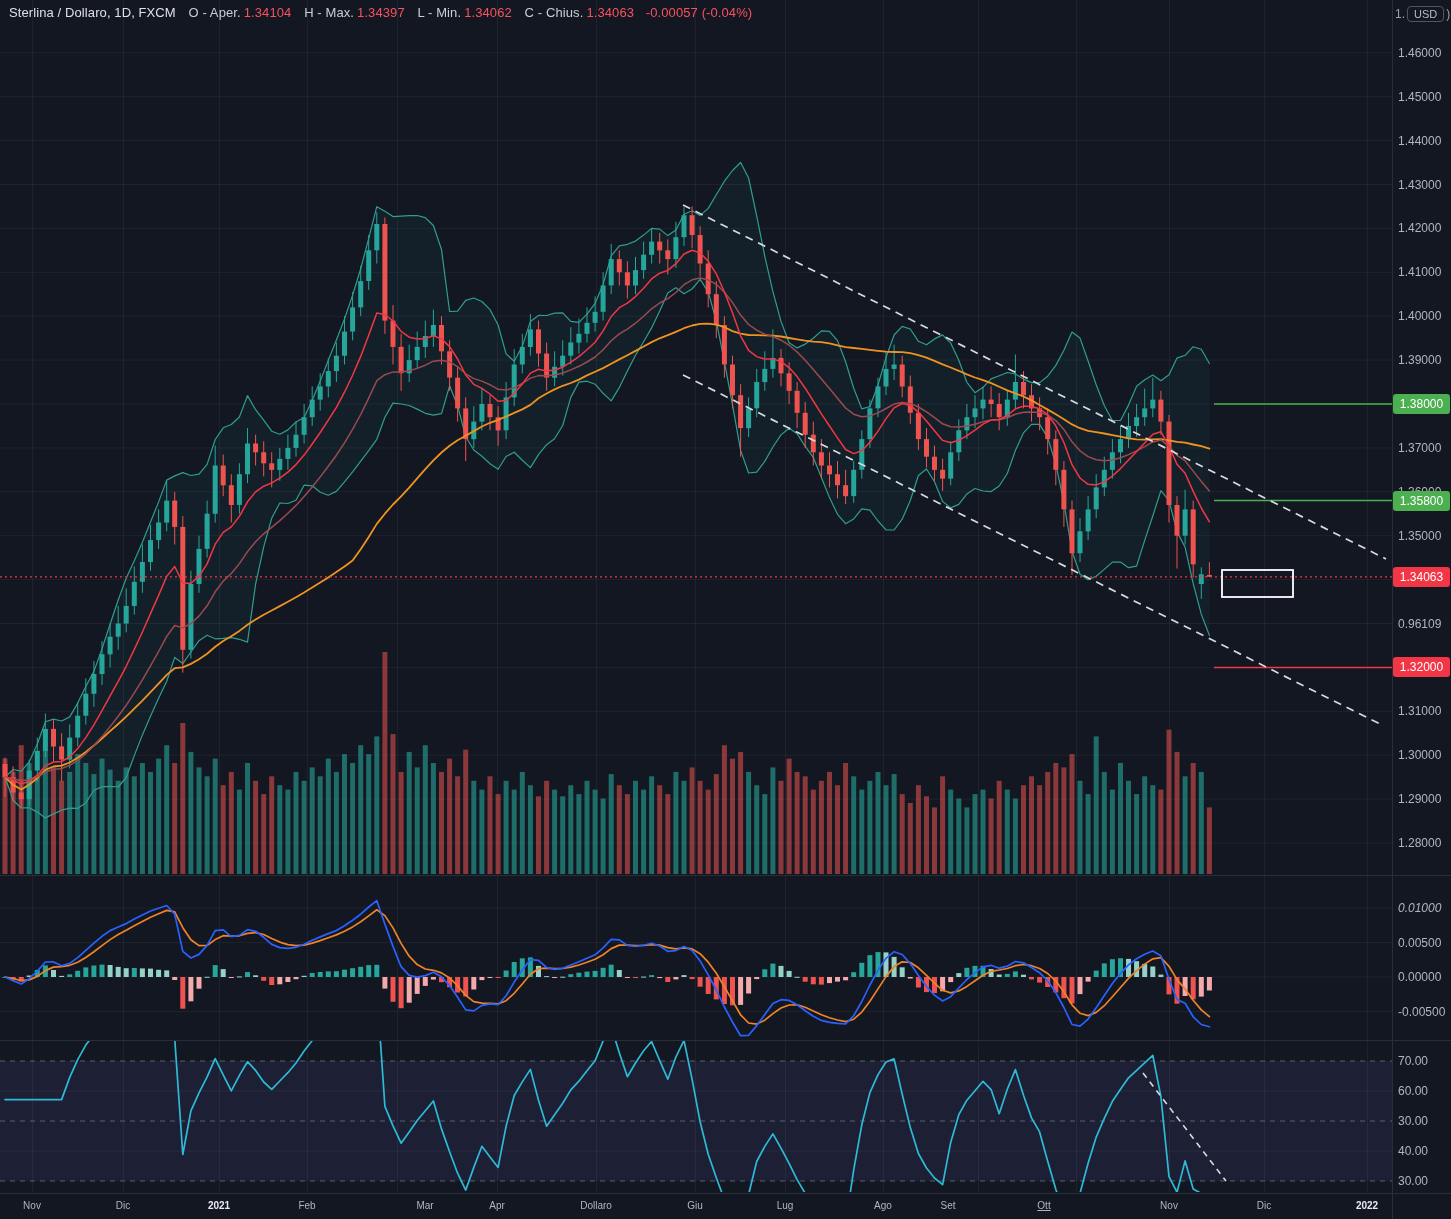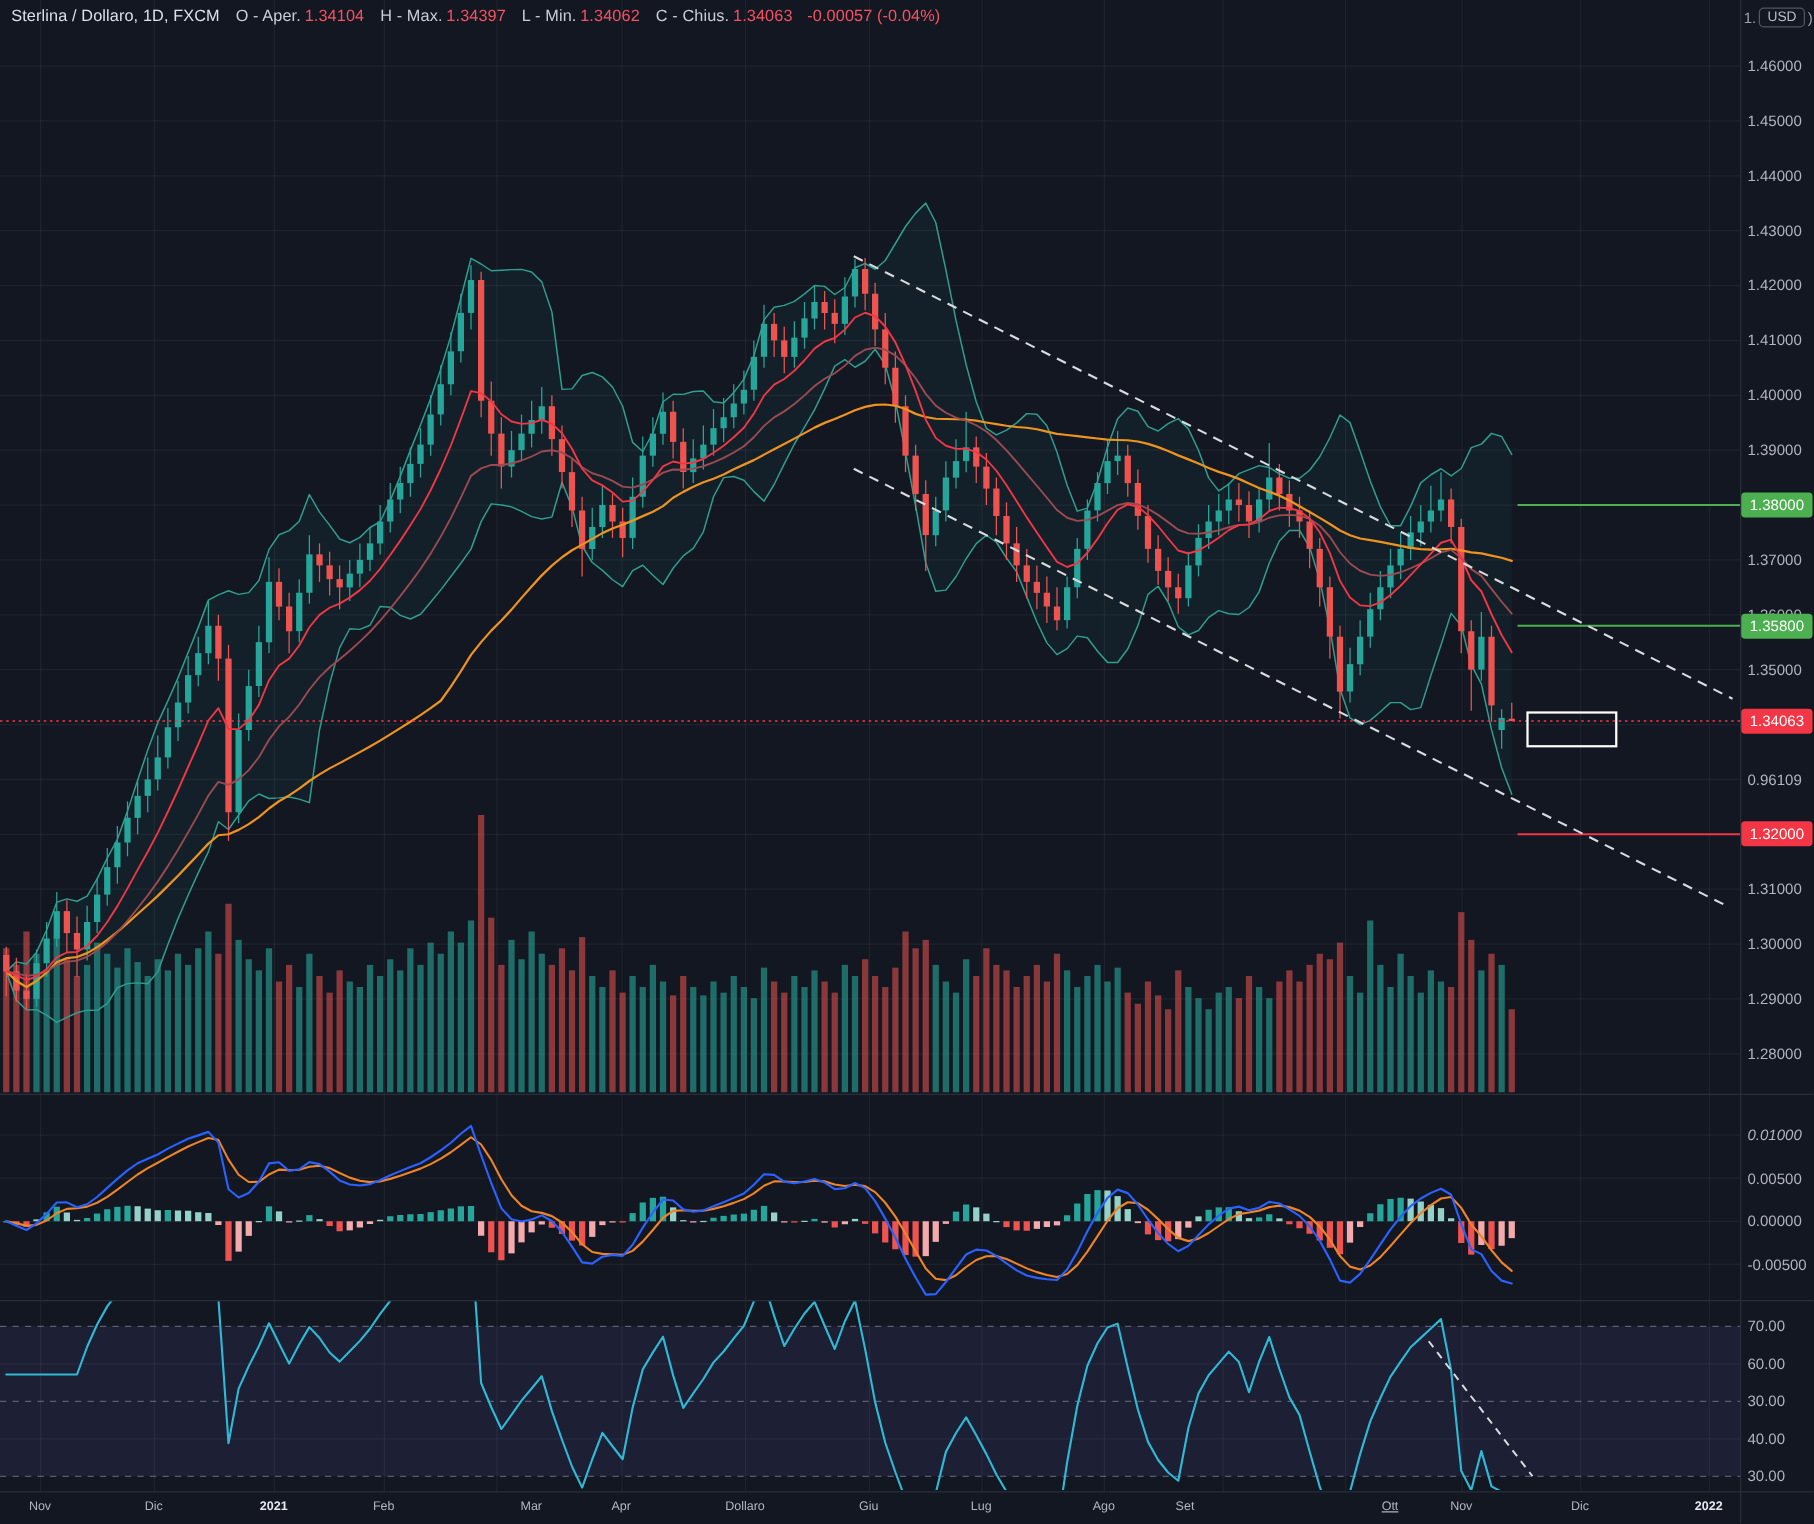--- a/index.html
+++ b/index.html
@@ -755,21 +755,21 @@
       <div class="tlabel" style="left: 123px;">Dic</div>
       <div class="tlabel strong" style="left: 219px;">2021</div>
       <div class="tlabel" style="left: 307px;">Feb</div>
       <div class="tlabel" style="left: 397px; margin-left: 28px;">Mar</div>
       <div class="tlabel" style="left: 497px;">Apr</div>
       <div class="tlabel" style="left: 596px;">Dollaro</div>
       <div class="tlabel" style="left: 695px;">Giu</div>
       <div class="tlabel" style="left: 785px;">Lug</div>
       <div class="tlabel" style="left: 883px;">Ago</div>
       <div class="tlabel" style="left: 948px;">Set</div>
-      <div class="tlabel" style="left: 1112px; text-decoration: underline;">Ott</div>
+      <div class="tlabel" style="left: 1044px; text-decoration: underline;">Ott</div>
       <div class="tlabel" style="left: 1169px;">Nov</div>
       <div class="tlabel" style="left: 1264px;">Dic</div>
       <div class="tlabel strong" style="left: 1367px;">2022</div>
     </div>
 
   <div class="divider" style="top:875px"></div>
   <div class="divider" style="top:1040px"></div>
   <div class="divider" style="top:1193px"></div>
   <div class="vborder"></div>
 

